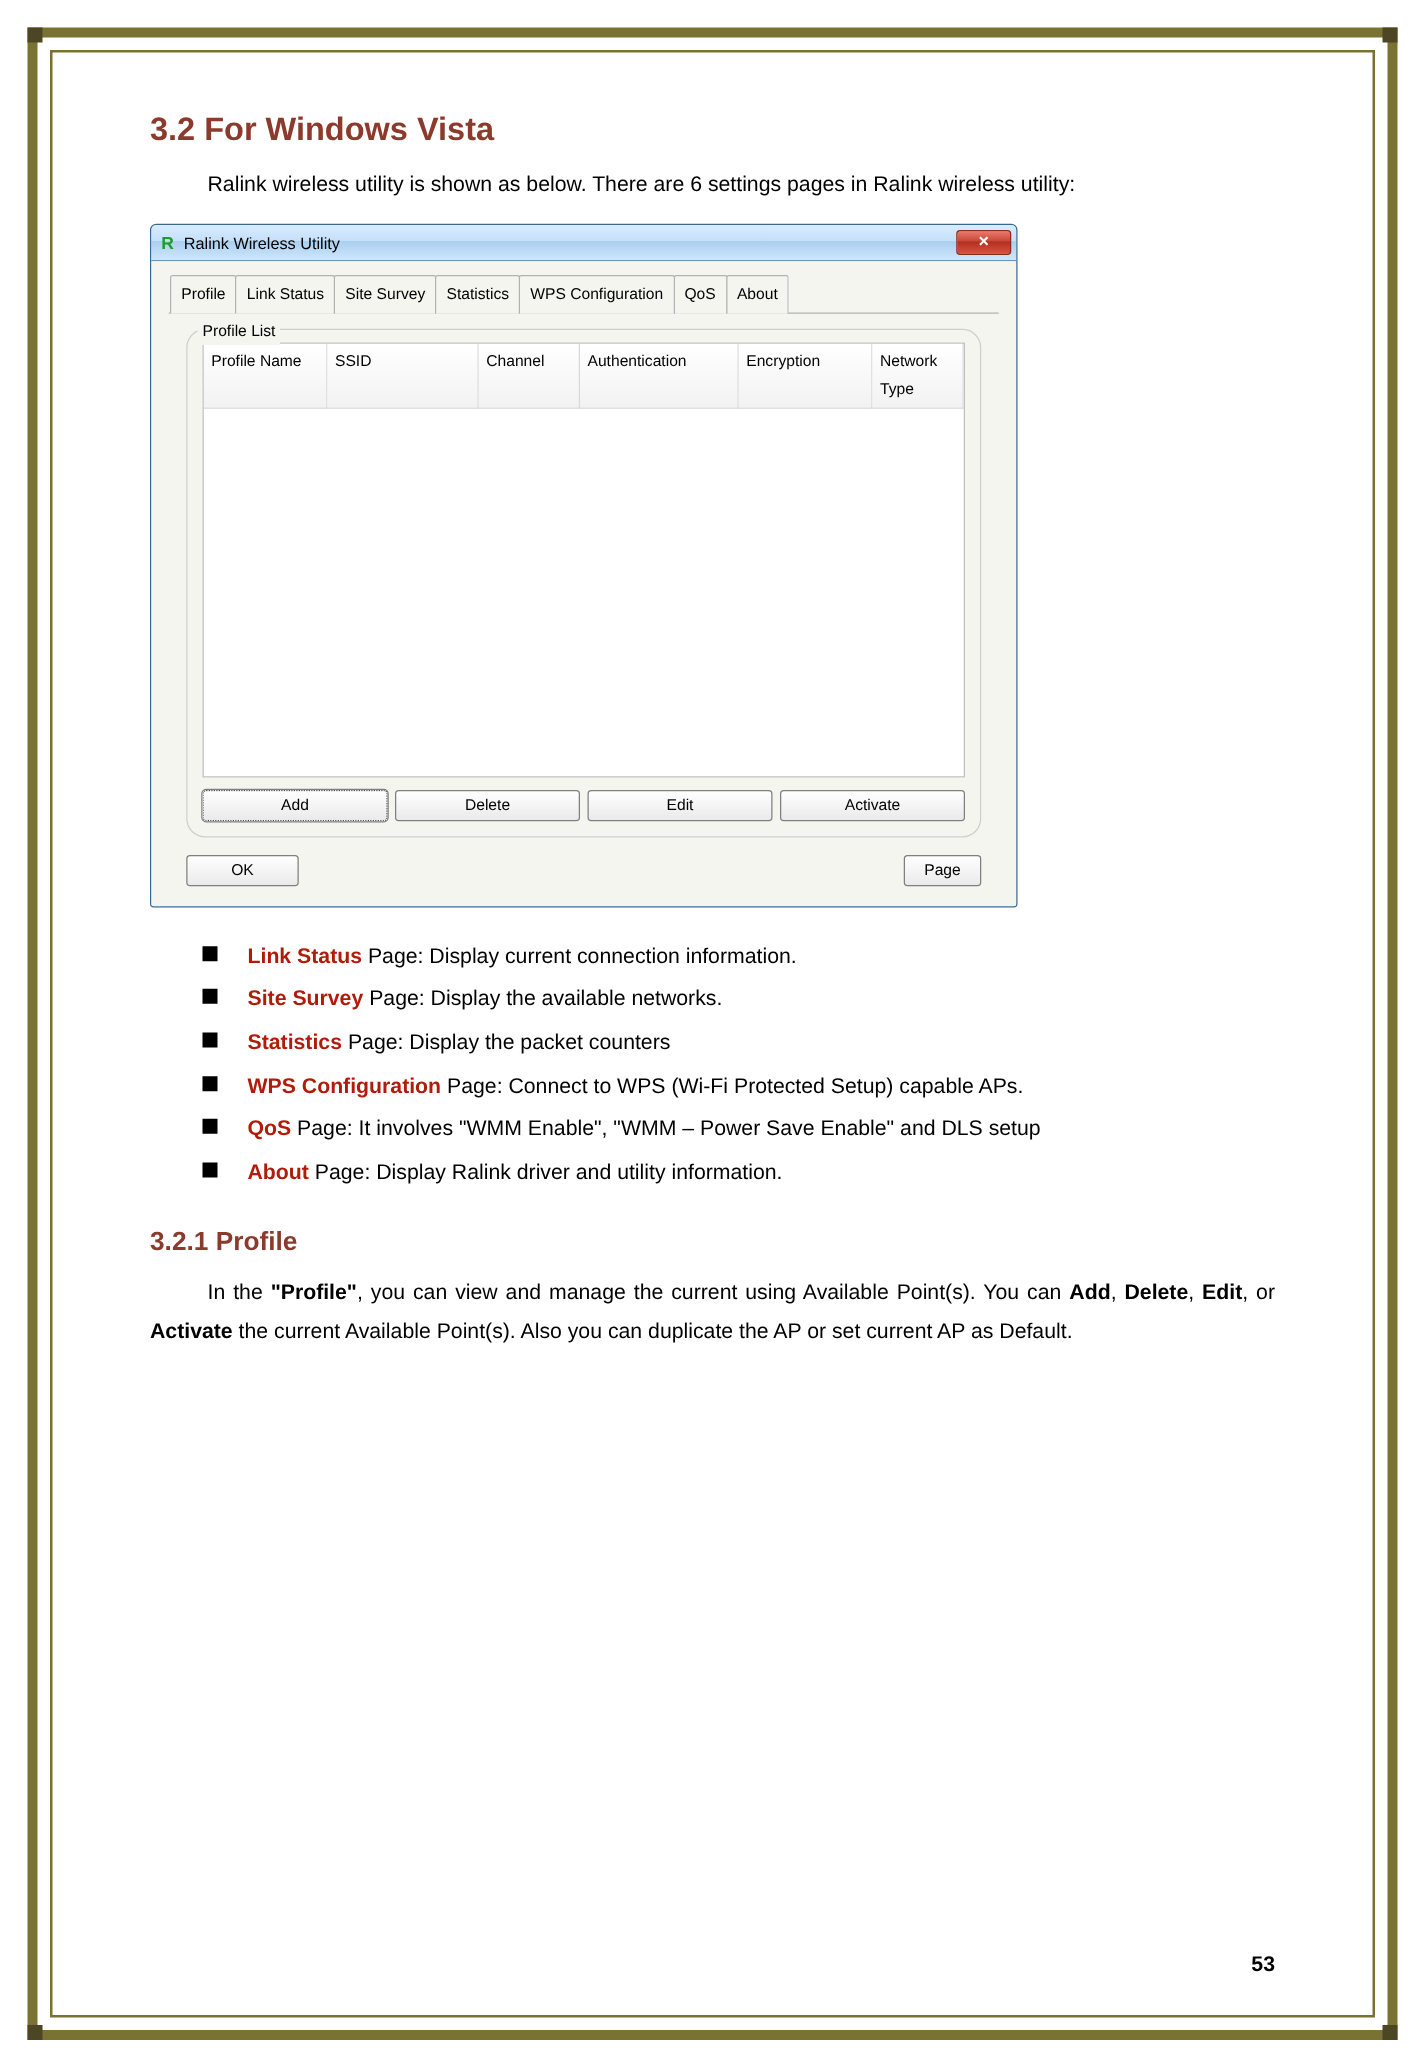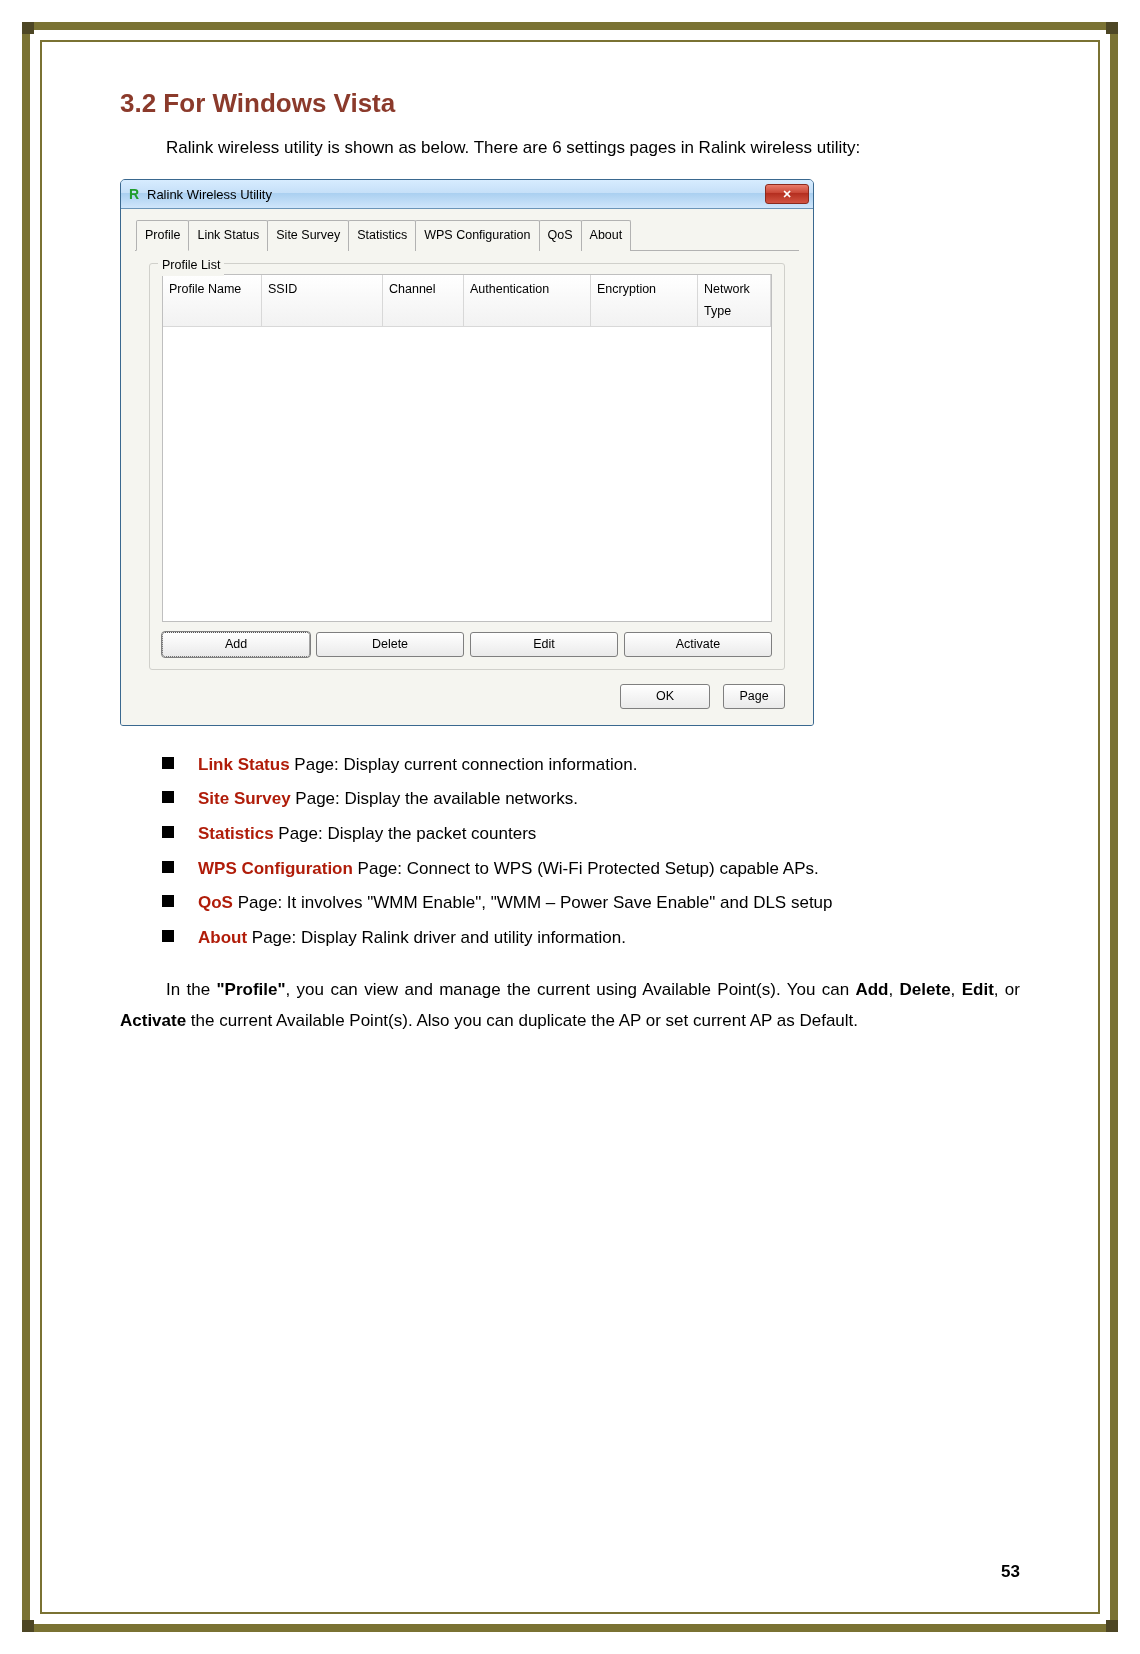--- a/index.html
+++ b/index.html
@@ -19,40 +19,40 @@
   .titlebar-left{display:flex;align-items:center;gap:6px;font-size:13px;color:#000}
   .win-icon{width:14px;height:14px;display:flex;align-items:center;justify-content:center;font-size:14px;color:#1f9d2b;font-weight:bold}
   .close-btn{width:42px;height:18px;border-radius:3px;background:linear-gradient(to bottom,#e97b6a,#c84535 45%,#b42e1f 46%,#d25442);border:1px solid #8b2a1d;display:flex;align-items:center;justify-content:center;color:#fff;font-size:11px;font-weight:bold}
 
   .client{background:#f5f5f0;padding:10px 14px 10px 14px}
   .tabstrip{display:flex;font-size:12.5px;color:#000;border-bottom:1px solid #b2b2b2;padding-left:1px}
   .tab{padding:3px 8px;border:1px solid #b2b2b2;border-bottom:none;background:#f5f5f0;margin-right:-1px;position:relative;top:1px;border-radius:2px 2px 0 0}
   .tab.active{background:#f5f5f0;border-bottom:1px solid #f5f5f0;z-index:2}
   .tab.inactive{background:#f5f5f0}
 
-  .groupbox{border:1px solid #d0d0cb;margin:12px 14px 6px 14px;padding:10px 12px 12px 12px;position:relative;border-radius:3px}
+  .groupbox{border:1px solid #d0d0cb;margin:12px 14px 6px 14px;padding:10px 12px 12px 12px;position:relative;border-radius:15px}
   .group-label{position:absolute;top:-10px;left:8px;background:#f5f5f0;padding:0 4px;font-size:12.5px}
 
   .listview{border:1px solid #bfbfbf;background:#fff;height:346px;overflow:hidden}
   .lv-head,.lv-row{display:flex;font-size:12.5px}
   .lv-head .cell{border-right:1px solid #d8d8d8;border-bottom:1px solid #d8d8d8;background:linear-gradient(to bottom,#fff,#f2f2f2);padding:3px 6px}
   .lv-row .cell{padding:3px 6px;border-right:1px dotted transparent}
   .cell.c0{width:86px}
   .cell.c1{width:108px}
   .cell.c2{width:68px}
   .cell.c3{width:114px}
   .cell.c4{width:94px}
   .cell.c5{flex:1}
   .lv-row .cell.c0{padding-left:20px}
 
   .btnrow{display:flex;gap:6px;margin-top:10px}
   .wbtn{flex:1;height:23px;border:1px solid #7f7f7f;border-radius:3px;background:linear-gradient(to bottom,#fff,#eaeaea);font-size:12.5px;display:flex;align-items:center;justify-content:center}
   .wbtn.focus{border:1px dotted #555;outline:1px solid #7f7f7f}
 
-  .bottom-btns{display:flex;justify-content:flex-end;gap:13px;padding:8px 14px 6px 14px}
+  .bottom-btns{display:flex;justify-content:space-between;gap:13px;padding:8px 14px 6px 14px}
   .bottom-btns .wbtn{flex:none;width:88px}
   .bottom-btns .wbtn.small{width:60px}
 
   
   ul.pages{list-style:none;padding:0;margin:8px 0 22px 42px}
   ul.pages li{position:relative;padding-left:36px;margin:4px 0}
   ul.pages li::before{content:"";position:absolute;left:0;top:7px;width:12px;height:12px;background:#000}
   .red{color:#b01c09;font-weight:bold}
 
   h3.subsection{color:#8b3a2b;font-weight:bold;font-size:21px;margin:10px 0 6px 0}
@@ -125,20 +125,21 @@
 
   <ul class="pages">
     <li><span class="red">Link Status</span><span> Page: Display current connection information.</span></li>
     <li><span class="red">Site Survey</span><span> Page: Display the available networks.</span></li>
     <li><span class="red">Statistics</span><span> Page: Display the packet counters</span></li>
     <li><span class="red">WPS Configuration</span><span> Page: Connect to WPS (Wi-Fi Protected Setup) capable APs.</span></li>
     <li><span class="red">QoS</span><span> Page: It involves "WMM Enable", "WMM – Power Save Enable" and DLS setup</span></li>
     <li><span class="red">About</span><span> Page: Display Ralink driver and utility information.</span></li>
   </ul>
 
+  <h3 class="subsection">3.2.1   Profile</h3>
 
   <p class="para2">
     <span class="first">
       <span>In the </span><b>"Profile"</b><span>, you can view and manage the current using Available Point(s). You can </span><b>Add</b><span>, </span><b>Delete</b><span>, </span><b>Edit</b><span>, or </span><b>Activate</b><span> the current Available Point(s). Also you can duplicate the AP or set current AP as Default.</span>
     </span>
   </p>
 
   <div class="pagenum">53</div>
 </div>
 

